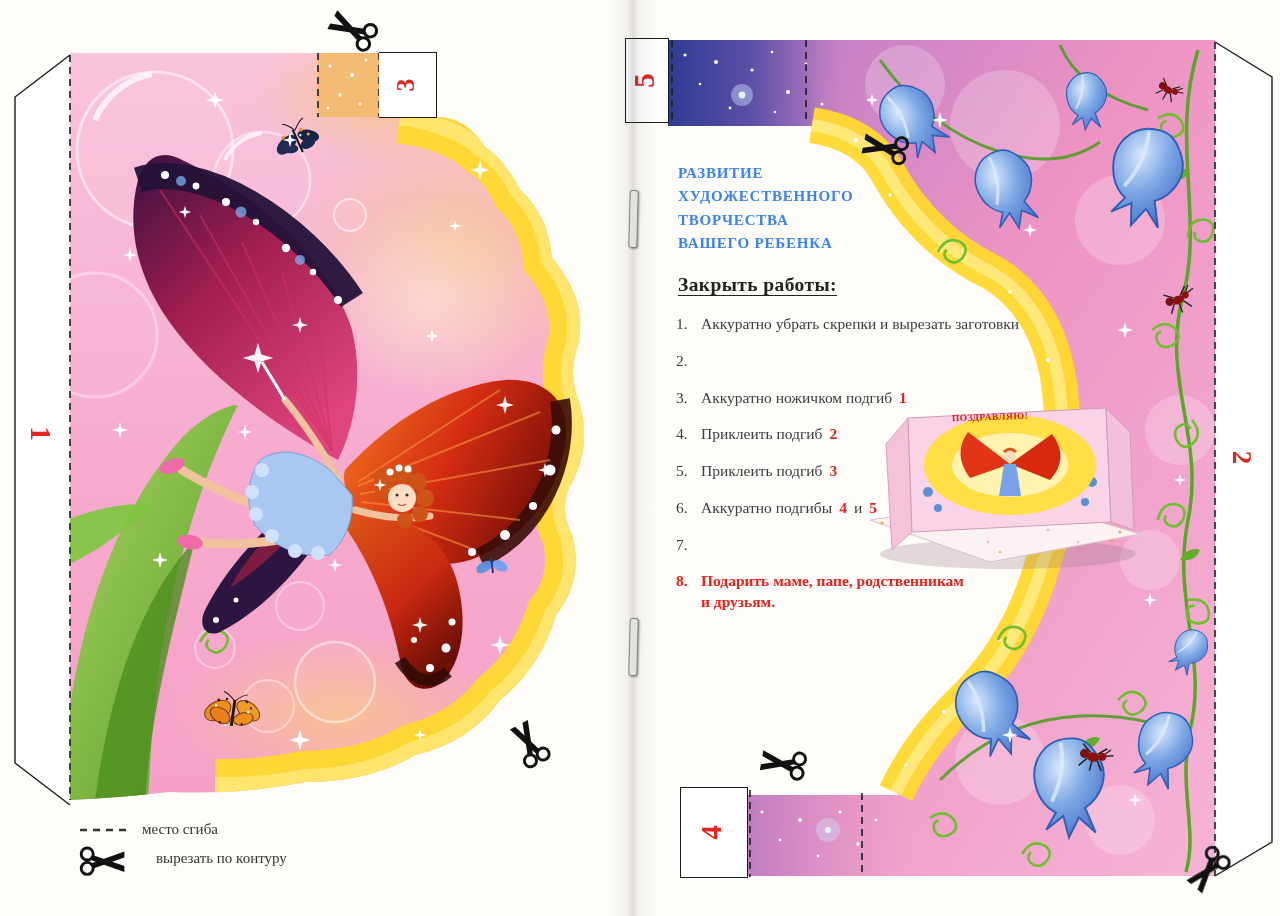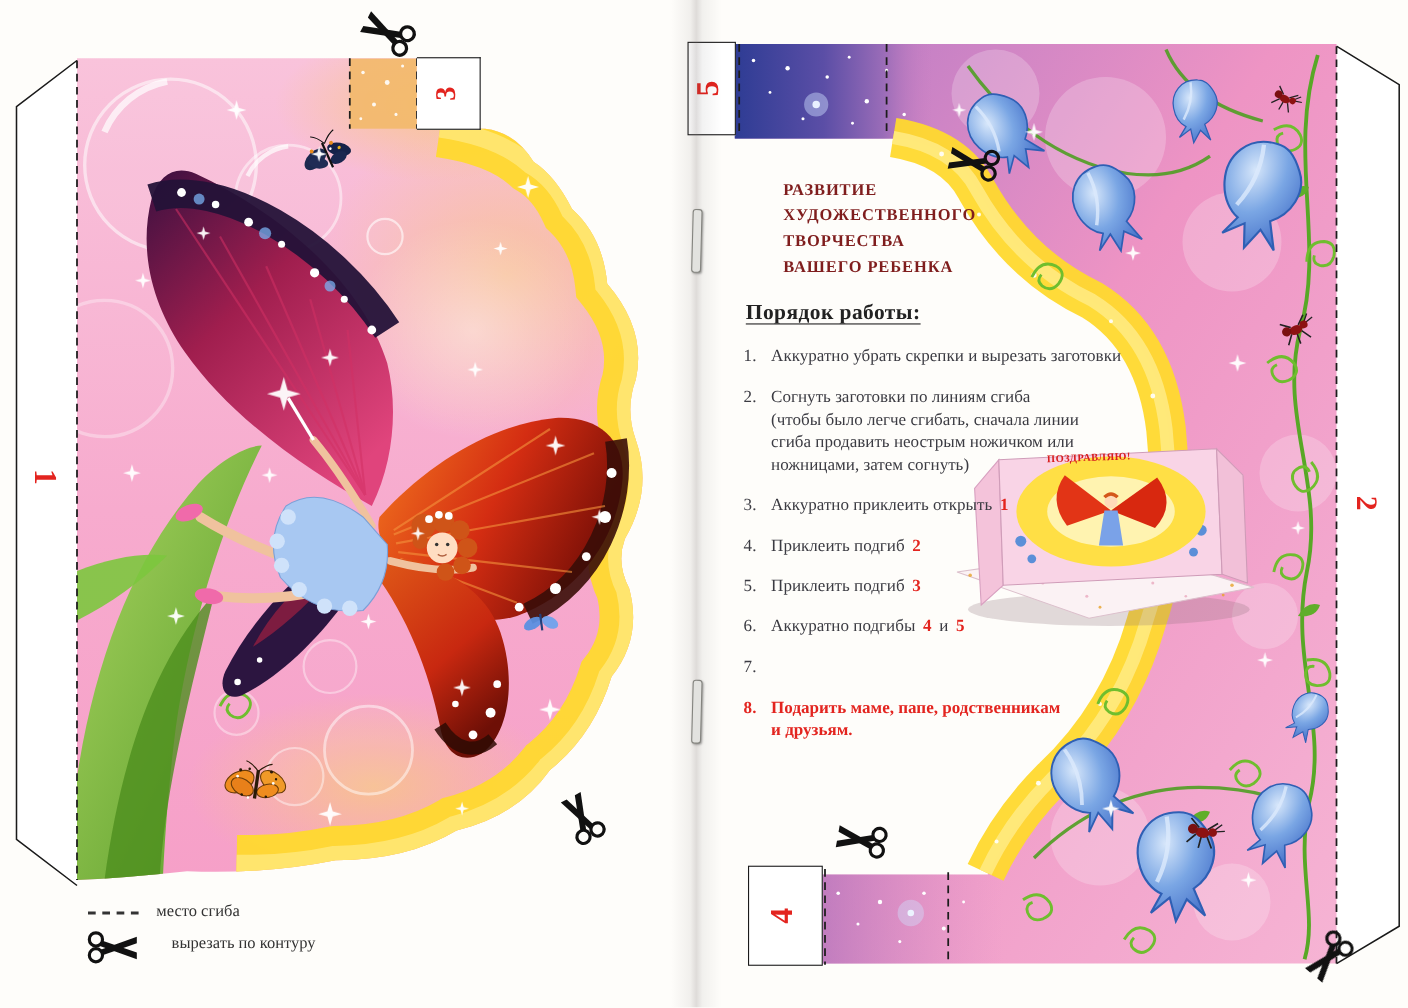--- a/index.html
+++ b/index.html
@@ -13,21 +13,21 @@
   #box5{left:625px;top:38px;width:42px;height:83px;}
   #box4{left:680px;top:787px;width:66px;height:89px;}
   .tabnum{position:absolute;z-index:4;font-weight:700;font-size:29px;color:#e3241f;line-height:1;}
   #num1{left:33px;top:419px;transform:rotate(90deg);}
   #num3{left:399px;top:72px;transform:rotate(-90deg);font-size:26px;}
   #num5{left:637px;top:66px;transform:rotate(-90deg);}
   #num4{left:704px;top:818px;transform:rotate(-90deg);}
   #num2{left:1235px;top:444px;transform:rotate(90deg);font-size:27px;}
   
   .textlayer{position:absolute;z-index:3;}
-  .hdr{left:712px;top:162px;width:300px;color:#7f1d1d;font-weight:700;font-size:15px;
+  .hdr{left:678px;top:162px;width:300px;color:#3b82f6;font-weight:700;font-size:15px;
        letter-spacing:.8px;line-height:1.55;white-space:pre-line;}
   .sect{left:678px;top:274px;font-weight:700;font-size:19.5px;color:#222;
         text-decoration:underline;text-underline-offset:4px;letter-spacing:.4px;}
   .steps{left:676px;top:314px;width:410px;color:#3b3b42;font-size:15.5px;line-height:1.34;}
   .step{display:flex;margin-bottom:16px;}
   .step .num{flex:0 0 25px;}
   .step .txt{white-space:pre-line;}
   .step .txt span{white-space:pre-line;text-align:center;}
   .step .txt span:empty{display:none;}
   .red{color:#e3241f;font-weight:700;margin-left:7px;}
@@ -512,37 +512,33 @@
 <div class="tabnum" id="num1">1</div>
 <div class="tabnum" id="num3">3</div>
 <div class="tabnum" id="num5">5</div>
 <div class="tabnum" id="num4">4</div>
 <div class="tabnum" id="num2">2</div>
 
 <div class="textlayer hdr">РАЗВИТИЕ
 ХУДОЖЕСТВЕННОГО
 ТВОРЧЕСТВА
 ВАШЕГО  РЕБЕНКА</div>
-<div class="textlayer sect">Порядок работы:</div>
+<div class="textlayer sect">Закрыть работы:</div>
 
 <div class="textlayer steps">
   <div class="step">
     <span class="num">1.</span>
     <span class="txt"><span>Аккуратно убрать скрепки и вырезать заготовки</span></span>
   </div>
   <div class="step">
     <span class="num">2.</span>
-    <span class="txt"><span>Согнуть заготовки по линиям сгиба
-(чтобы было легче сгибать, сначала линии
-сгиба продавить неострым ножичком или
-ножницами, затем согнуть)</span></span>
   </div>
   <div class="step">
     <span class="num">3.</span>
-    <span class="txt"><span>Аккуратно приклеить открыть</span><span class="red">1</span></span>
+    <span class="txt"><span>Аккуратно ножичком подгиб</span><span class="red">1</span></span>
   </div>
   <div class="step">
     <span class="num">4.</span>
     <span class="txt"><span>Приклеить подгиб</span><span class="red">2</span></span>
   </div>
   <div class="step">
     <span class="num">5.</span>
     <span class="txt"><span>Приклеить подгиб</span><span class="red">3</span></span>
   </div>
   <div class="step">

